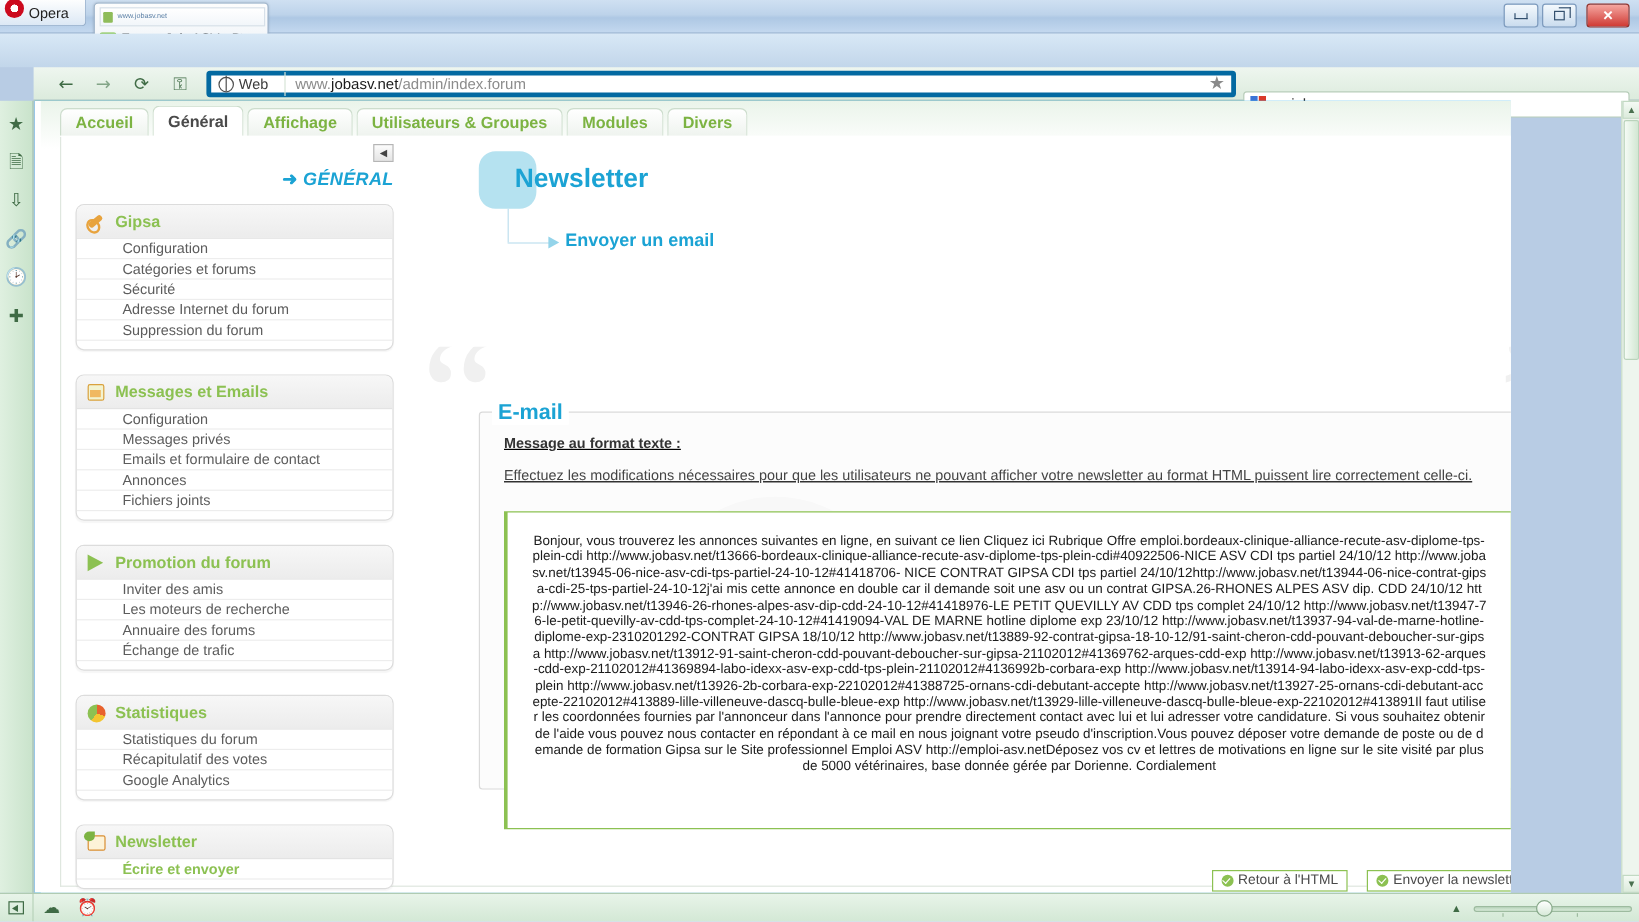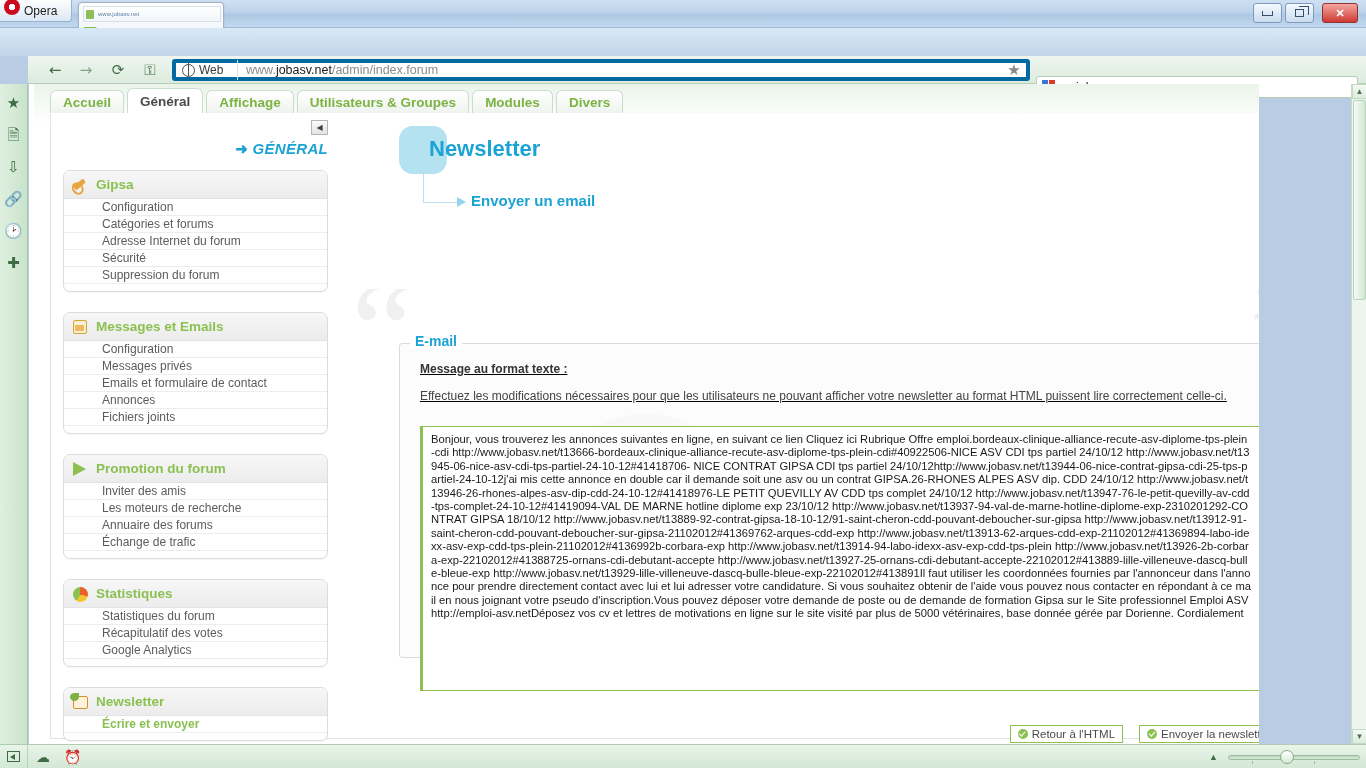--- a/index.html
+++ b/index.html
@@ -278,35 +278,35 @@
     font-size:15px; font-weight:bold; color:#1ba3d4;
   }
 
   #fieldset{
     position:absolute; left:48px; top:225px; width:880px; height:315px;
     border:1px solid #dadada; border-radius:3px;
     background:rgba(250,250,250,.55);
   }
   #fs-legend{
     position:absolute; left:10px; top:-11px; padding:0 5px; background:#ffffff;
-    font-size:14px; font-weight:bold; color:#1ba3d4;
+    font-size:18px; font-weight:bold; color:#1ba3d4;
   }
   #fs-inner{ position:absolute; left:20px; top:18px; right:18px;text-decoration:underline; }
   #msg-label{ font-size:12px; font-weight:bold; color:#333; }
   #msg-desc{ margin-top:13px; font-size:12px; color:#444; line-height:15px; }
 
   #textarea-box{
     position:absolute; left:20px; top:82px; width:840px; height:265px;
     border:1px solid #8cc152; background:#ffffff;
     border-left:3px solid #8cc152;
     padding:6px 8px; overflow:hidden;
   }
   #textarea-box p{
-    margin:0; font-size:11.2px; line-height:13.4px; color:#1a1a1a;
-    word-break:break-all; white-space:normal;
+    margin:12px; font-size:11.2px; line-height:13.4px; color:#1a1a1a;
+    word-break:break-all; white-space:normal;text-align:center;
   }
 
   #btnrow{
     position:absolute; left:48px; top:607px; width:880px;
     display:flex; justify-content:flex-end; gap:16px;
   }
   .gbtn{
     height:18px; border:1px solid #8cc152; background:#ffffff;
     display:flex; align-items:center; gap:4px; padding:0 7px;
     font-size:11.5px; color:#4a4a4a;
@@ -459,22 +459,22 @@
         <div class="box">
           <div class="box-head">
             <span class="bh-ic">
                 <i class="ic-wrench" style="display:block"></i>
               </span>
             <span>Gipsa</span>
           </div>
           <div class="box-list">
             <a>Configuration</a>
             <a>Catégories et forums</a>
+            <a>Sécurité</a>
             <a>Adresse Internet du forum</a>
-            <a>Sécurité</a>
             <a>Suppression du forum</a>
           </div>
         </div>
 
         <div style="height:12px"></div>
 
         <div class="box">
           <div class="box-head">
             <span class="bh-ic">
                 <i class="ic-mail" style="display:block"></i>

